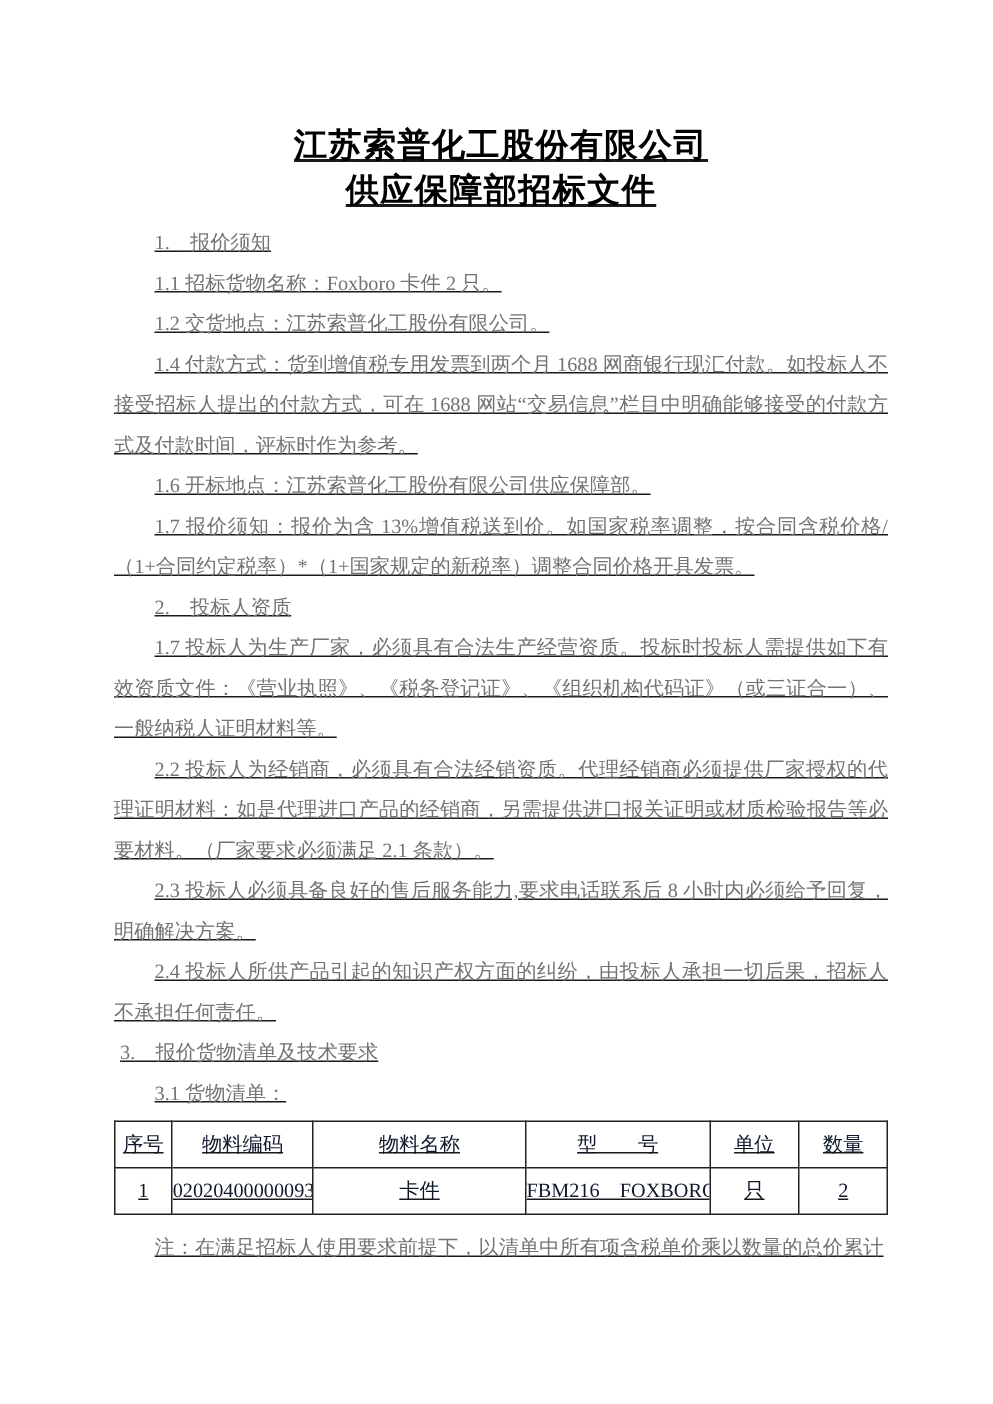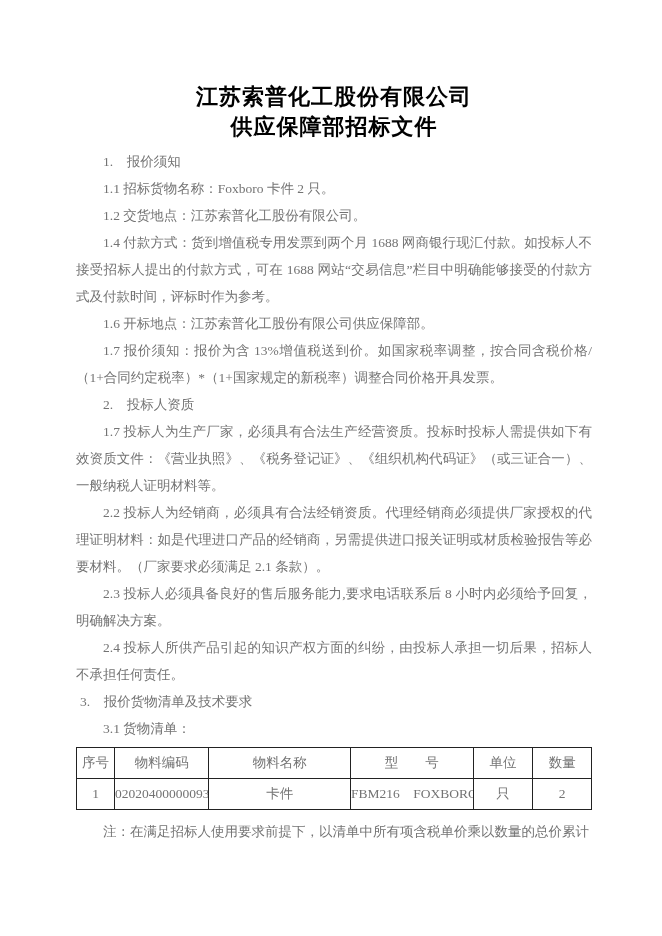--- a/index.html
+++ b/index.html
@@ -6,20 +6,21 @@
   html, body { background: #ffffff; }
   .page {
     position: relative;
     width: 662px;
     height: 936px;
     margin: 0 auto;
     background: #ffffff;
     color: #1a1a1a;
     overflow: hidden;
     font-family: "Liberation Serif", "DejaVu Serif", serif;
+    text-decoration: underline;
   }
   .content {
     padding: 82px 70px 0 76px;
   }
   .doc-title {
     font-family: "Liberation Sans", "DejaVu Sans", sans-serif;
     font-weight: 700;
     font-size: 22px;
     line-height: 30px;
     text-align: center;
@@ -46,21 +47,21 @@
   }
   table.goods th, table.goods td {
     border: 1.5px solid #222222;
     height: 31px;
     text-align: center;
     vertical-align: middle;
     font-weight: normal;
     font-size: 13.5px;
     white-space: nowrap;
     overflow: hidden;
-    color: #737373;
+    color: #0f172a;
   }
   .col-seq   { width: 7.4%; }
   .col-code  { width: 18.3%; }
   .col-name  { width: 27.5%; }
   .col-model { width: 23.8%; }
   .col-unit  { width: 11.6%; }
   .col-qty   { width: 11.4%; }
   .note-para { margin-top: 8px; }
 </style>
 </head>

